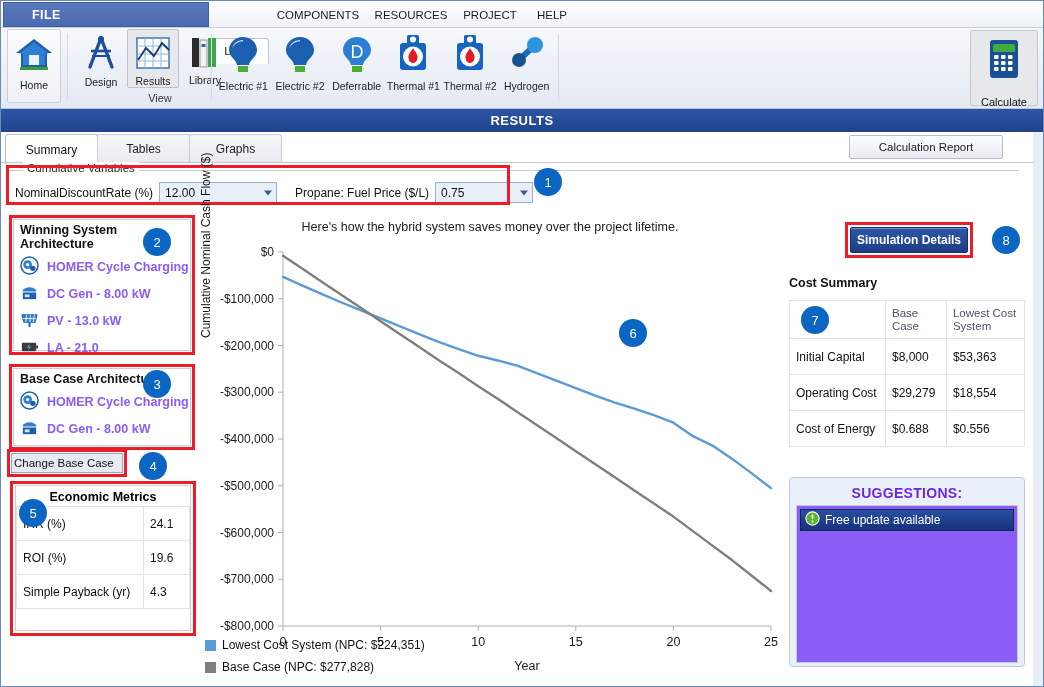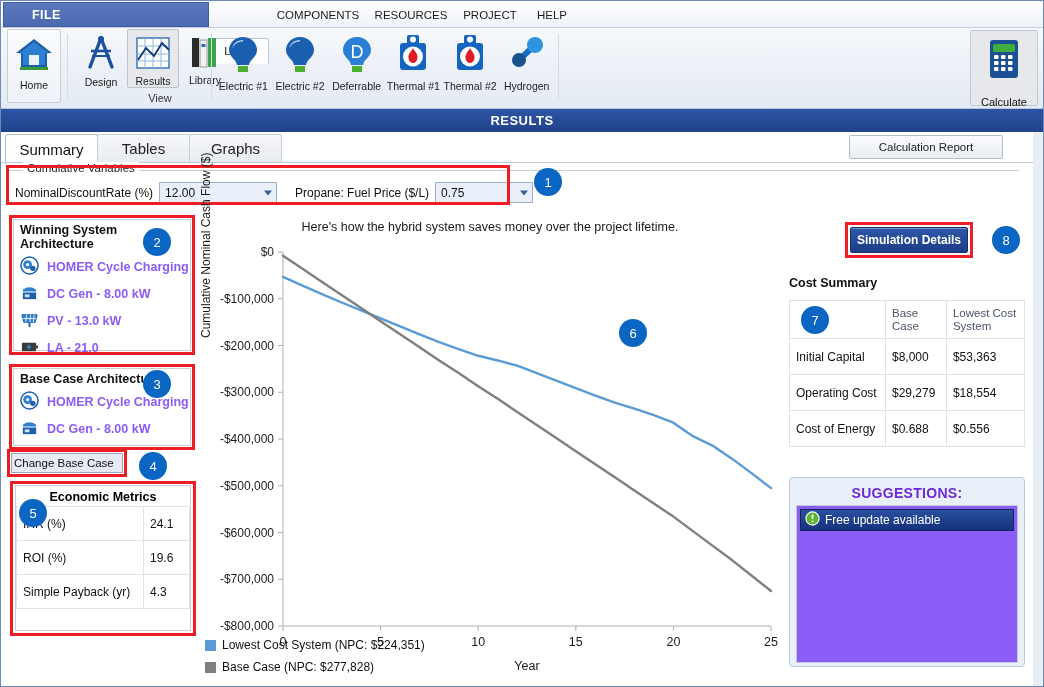--- a/index.html
+++ b/index.html
@@ -95,21 +95,21 @@
   .content {
     position: absolute; top: 131px; left: 0; right: 0; bottom: 0;
     background: #ffffff;
     border-right: 10px solid #e9edf4;
   }
   .subtabs {
     position: absolute; top: 2px; left: 4px; height: 28px; display: flex;
   }
   .stab {
     width: 93px; height: 28px; display: flex; align-items: center; justify-content: center;
-    font-size: 15px; color: #222; background: linear-gradient(#f6f7f9,#e8ebf0);
+    font-size: 12px; color: #222; background: linear-gradient(#f6f7f9,#e8ebf0);
     border: 1px solid #c8ced8; border-bottom: none; margin-right: -1px;
     border-top-left-radius: 3px; border-top-right-radius: 3px;
   }
   .stab.active {
     background: #ffffff; height: 30px; color: #111;
     border-color: #b7c0cd;
   }
   .tabs-underline {
     position: absolute; top: 30px; left: 0; right: 0; height: 1px; background: #c0c7d2;
   }

